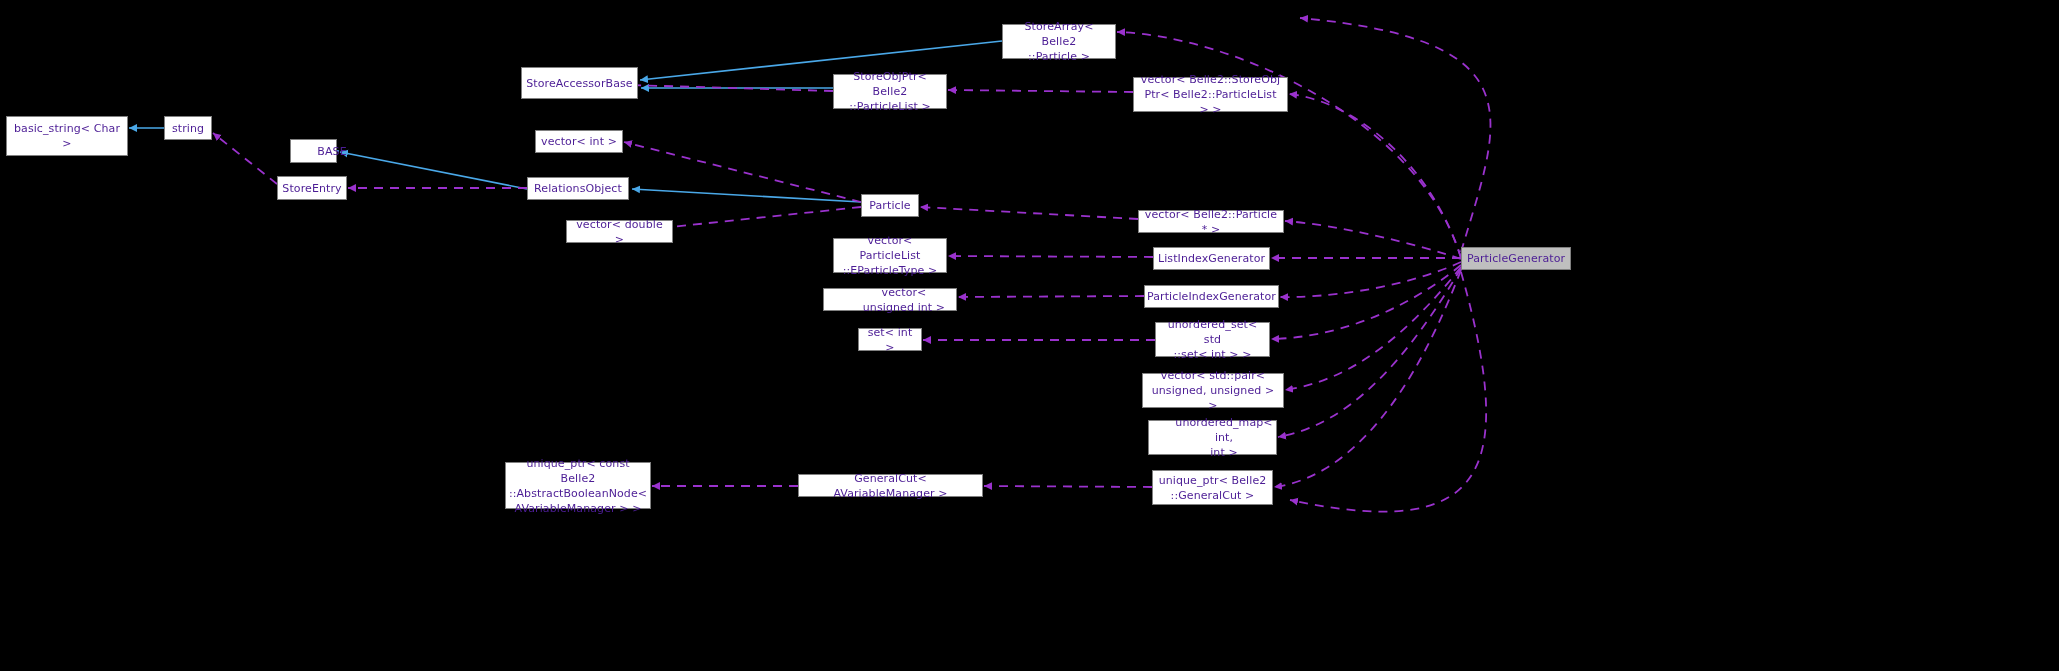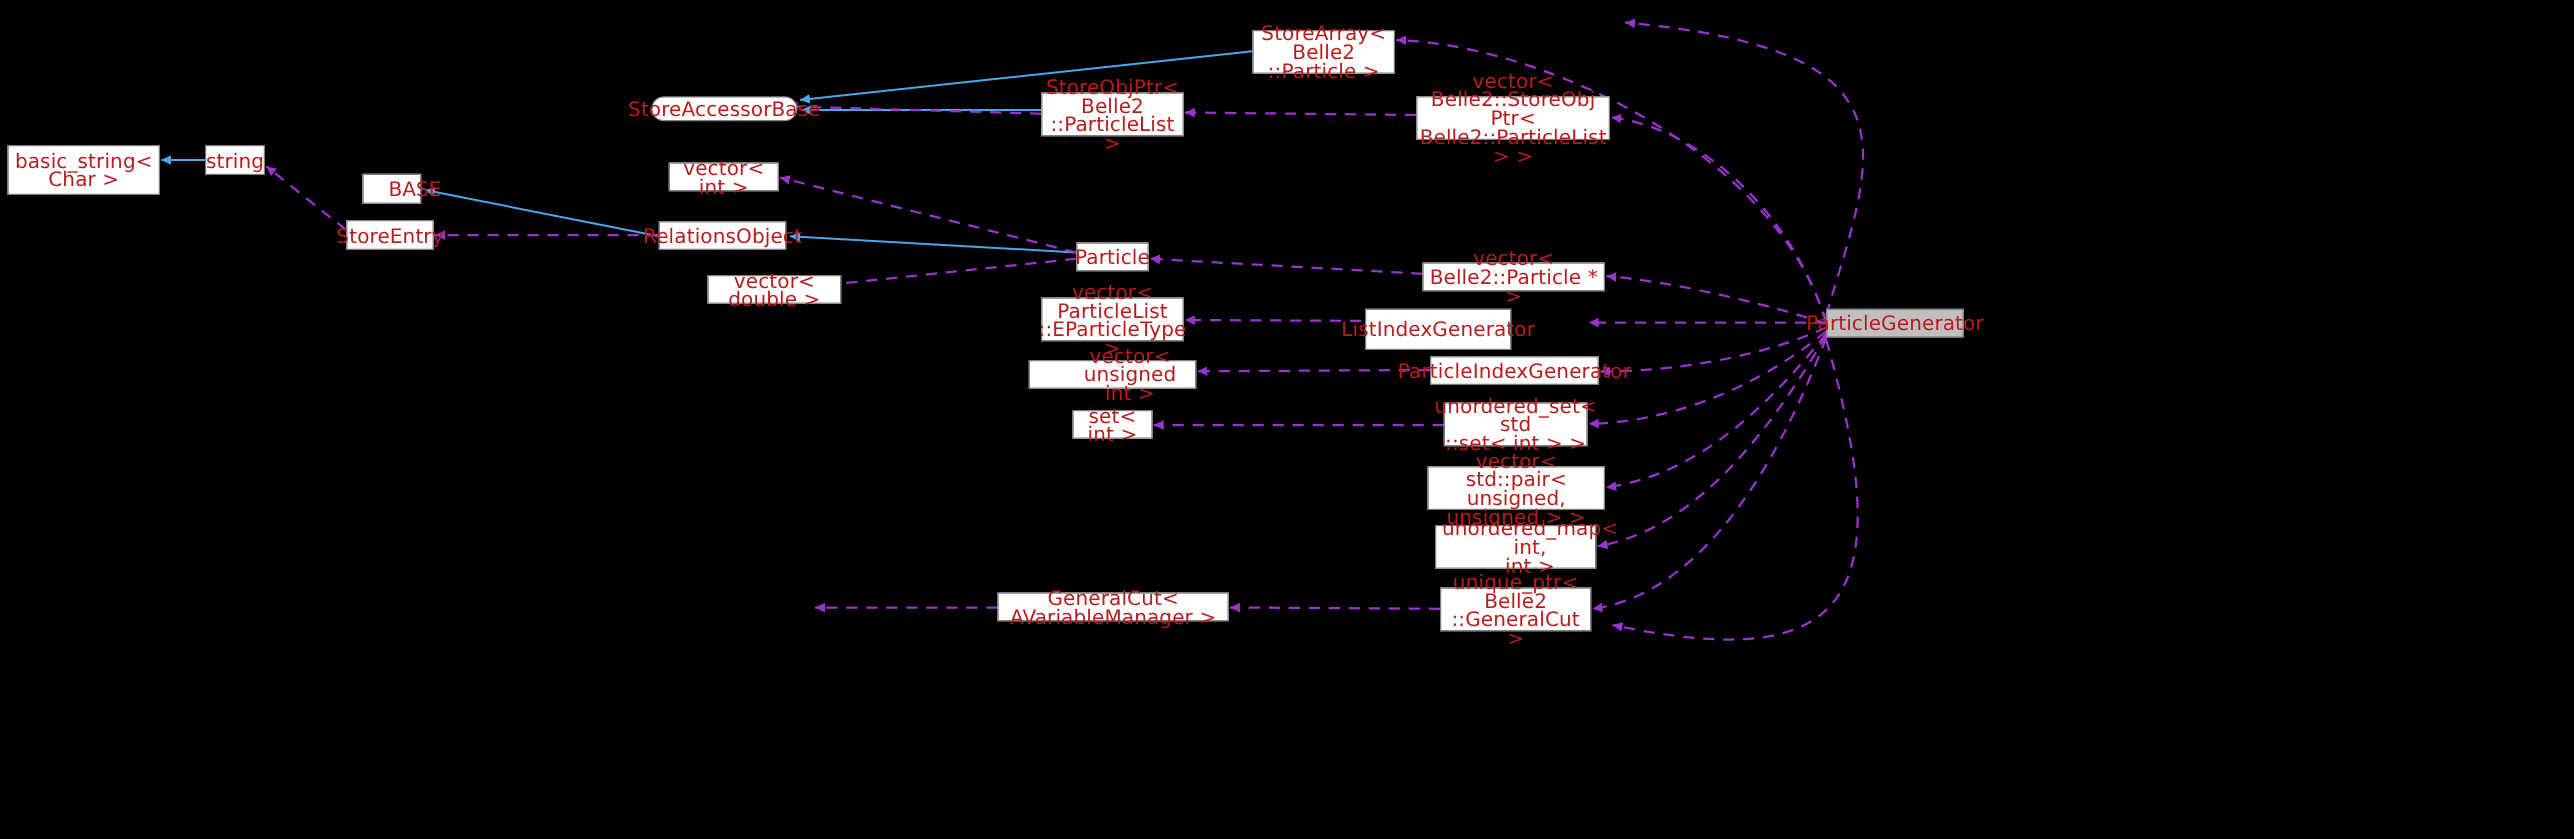--- a/index.html
+++ b/index.html
@@ -20,26 +20,26 @@
     left: 0; top: 0;
     width: 2059px;
     height: 671px;
     pointer-events: none;
   }
   .node {
     position: absolute;
     box-sizing: border-box;
     background: #ffffff;
     border: 1px solid #808080;
-    color: #b91c1c;
+    color: #4c1d95;
     display: flex;
     align-items: center;
     justify-content: center;
     text-align: center;
-    font-size: 16px;
+    font-size: 11px;
     line-height: 15px;
     letter-spacing: 0.1px;
     white-space: pre-line;
     padding: 0 4px;
   }
   .node.root {
     background: #bfbfbf;
     border: 1px solid #808080;
   }
 </style>
@@ -92,38 +92,41 @@
       <path d="M1461,270 C1400,430 1330,480 1274,487"></path>
       <path d="M1461,252 C1500,120 1540,40 1300,18"></path>
       <path d="M1461,272 C1520,480 1480,540 1290,500"></path>
     </g>
   </svg>
 
   <div class="node" style="left:6px;   top:116px; width:122px; height:40px;">basic_string&lt; Char &gt;</div>
   <div class="node" style="left:164px; top:116px; width:48px;  height:24px;">string</div>
   <div class="node" style="left:290px; top:139px; width:46px;  height:24px;padding-left:41px;">BASE</div>
   <div class="node" style="left:277px; top:176px; width:70px;  height:24px;">StoreEntry</div>
-  <div class="node" style="left:521px; top:77px;  width:117px; height:20px;border-radius:11px;">StoreAccessorBase</div>
+  <div class="node" style="left:521px; top:67px;  width:117px; height:32px;">StoreAccessorBase</div>
   <div class="node" style="left:535px; top:130px; width:88px;  height:23px;">vector&lt; int &gt;</div>
   <div class="node" style="left:527px; top:177px; width:102px; height:23px;">RelationsObject</div>
   <div class="node" style="left:525px; top:220px; width:107px; height:23px;margin-left:41px;">vector&lt; double &gt;</div>
   <div class="node" style="left:1002px;top:24px;  width:114px; height:35px;">StoreArray&lt; Belle2
 ::Particle &gt;</div>
   <div class="node" style="left:833px; top:74px; width:114px; height:35px;">StoreObjPtr&lt; Belle2
 ::ParticleList &gt;</div>
   <div class="node" style="left:861px; top:194px; width:58px;  height:23px;">Particle</div>
   <div class="node" style="left:833px; top:238px; width:114px; height:35px;">vector&lt; ParticleList
 ::EParticleType &gt;</div>
   <div class="node" style="left:823px; top:288px; width:134px; height:23px;padding-left:32px;">vector&lt; unsigned int &gt;</div>
   <div class="node" style="left:858px; top:328px; width:64px;  height:23px;">set&lt; int &gt;</div>
   <div class="node" style="left:798px; top:474px; width:185px; height:23px;">GeneralCut&lt; AVariableManager &gt;</div>
+  <div class="node" style="left:505px; top:462px; width:146px; height:47px;">unique_ptr&lt; const Belle2
+::AbstractBooleanNode&lt;
+AVariableManager &gt; &gt;</div>
   <div class="node" style="left:1133px;top:77px;  width:155px; height:35px;">vector&lt; Belle2::StoreObj
 Ptr&lt; Belle2::ParticleList &gt; &gt;</div>
   <div class="node" style="left:1138px;top:210px; width:146px; height:23px;">vector&lt; Belle2::Particle * &gt;</div>
-  <div class="node" style="left:1092px;top:247px; width:117px; height:33px;">ListIndexGenerator</div>
+  <div class="node" style="left:1153px;top:247px; width:117px; height:23px;">ListIndexGenerator</div>
   <div class="node" style="left:1144px;top:285px; width:135px; height:23px;">ParticleIndexGenerator</div>
   <div class="node" style="left:1155px;top:322px; width:115px; height:35px;">unordered_set&lt; std
 ::set&lt; int &gt; &gt;</div>
   <div class="node" style="left:1142px;top:373px; width:142px; height:35px;">vector&lt; std::pair&lt;
 unsigned, unsigned &gt; &gt;</div>
   <div class="node" style="left:1148px;top:420px; width:129px; height:35px;padding-left:27px;">unordered_map&lt; int,
 int &gt;</div>
   <div class="node" style="left:1152px;top:470px; width:121px; height:35px;">unique_ptr&lt; Belle2
 ::GeneralCut &gt;</div>
   <div class="node root" style="left:1461px;top:247px; width:110px; height:23px;">ParticleGenerator</div>

